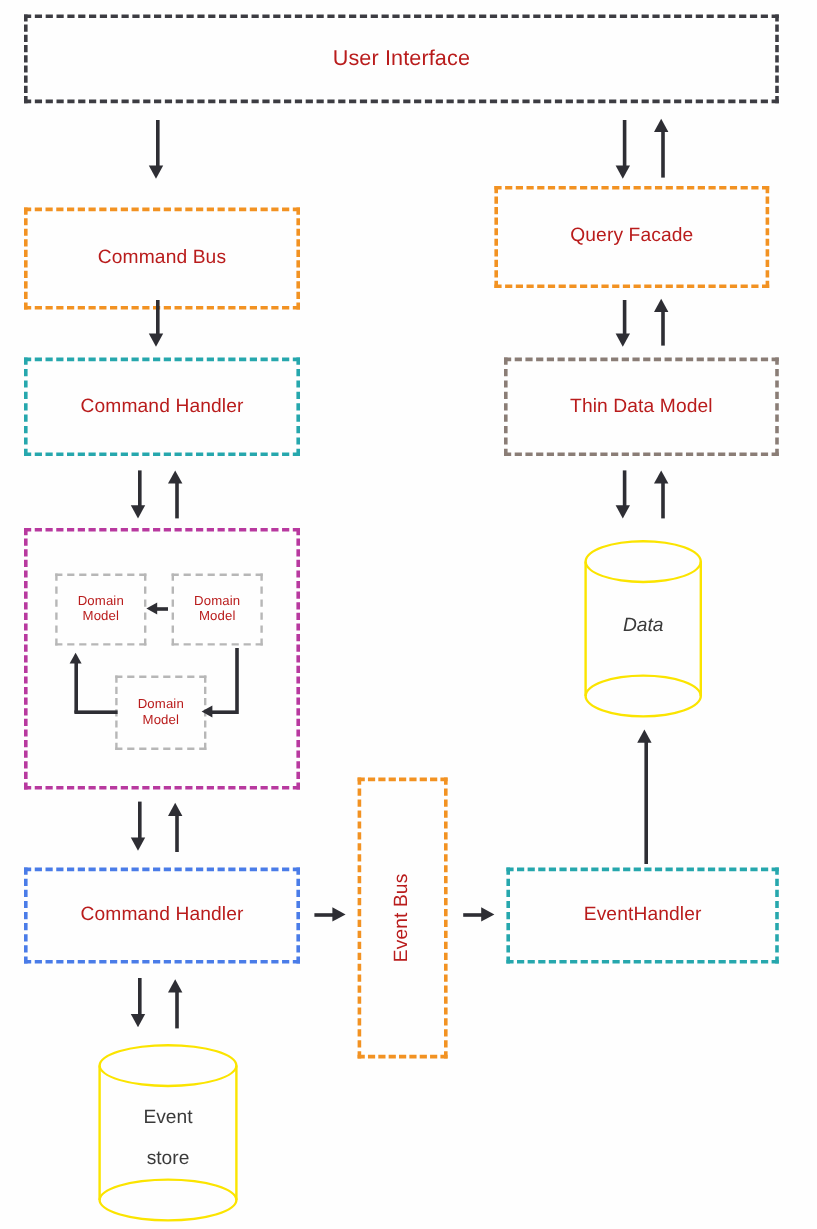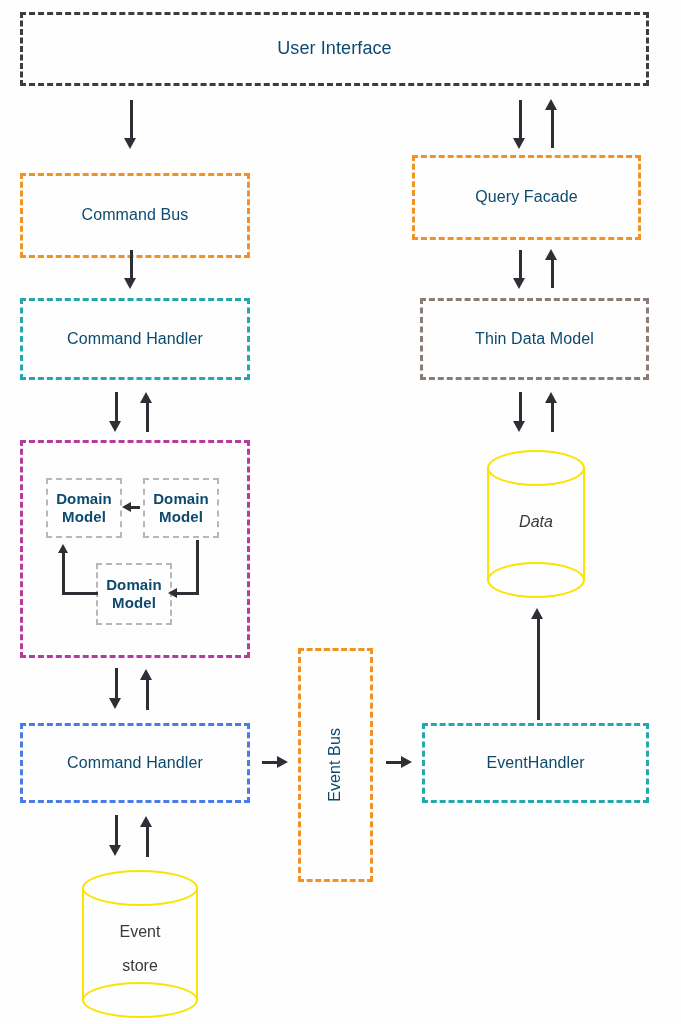--- a/index.html
+++ b/index.html
@@ -23,37 +23,37 @@
     display: flex;
     align-items: center;
     justify-content: center;
     text-align: center;
     color: #333333;
     background: transparent;
   }
   .node .label {
     display: block;
     line-height: 1.18;
-    color: #0c4a6e;
+    color: #b91c1c;
     letter-spacing: .1px;
   }
 
   
   .box        { border-style: dashed; }
   .b-dark     { border: 3px dashed #3c3c42; }
   .b-orange   { border: 3px dashed #f29222; }
   .b-teal     { border: 3px dashed #26a7ad; }
   .b-taupe    { border: 3px dashed #8a7d76; }
   .b-magenta  { border: 3px dashed #b8399f; }
   .b-blue     { border: 3px dashed #4a7ce8; }
   .b-gray     { border: 2px dashed #b7b7b7; }
 
   .fs-18 { font-size: 18px; }
   .fs-16 { font-size: 16px; }
-  .fs-15 { font-size: 15px; font-weight: bold; }
+  .fs-15 { font-size: 11px; }
 
   
   .vertical .label {
     writing-mode: vertical-rl;
     transform: rotate(180deg);
   }
 
   
   .cylinder {
     position: absolute;

